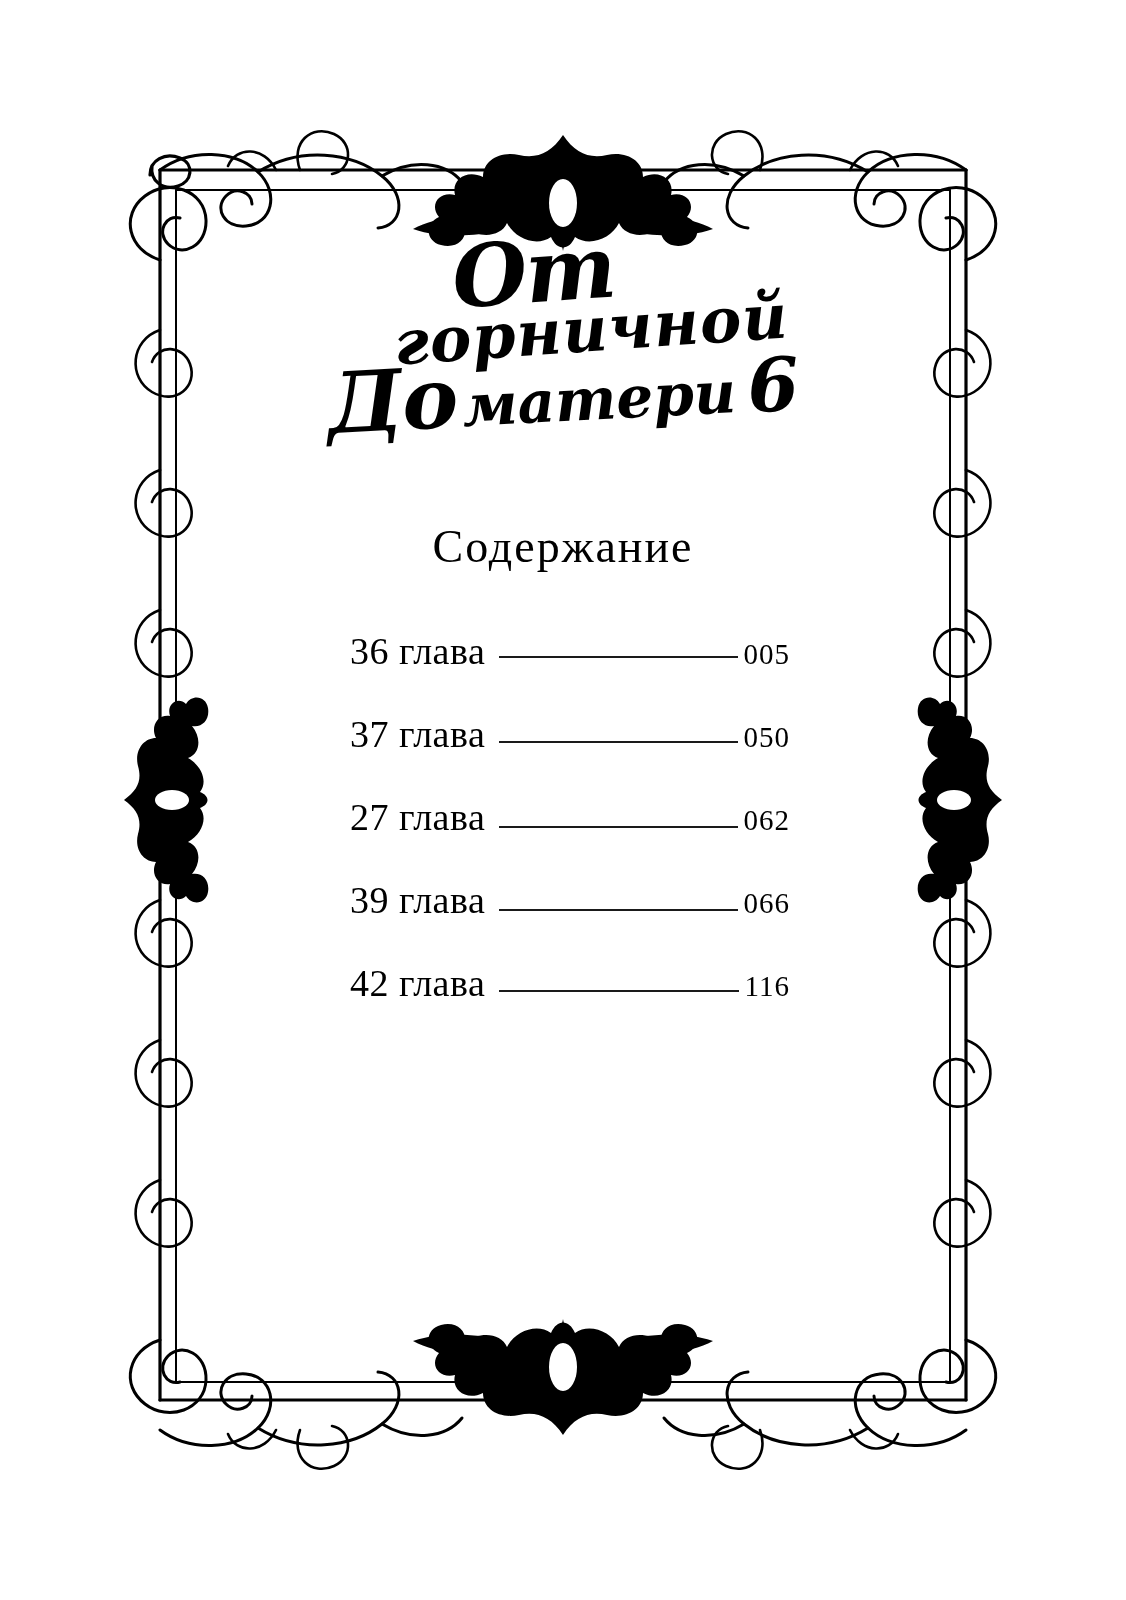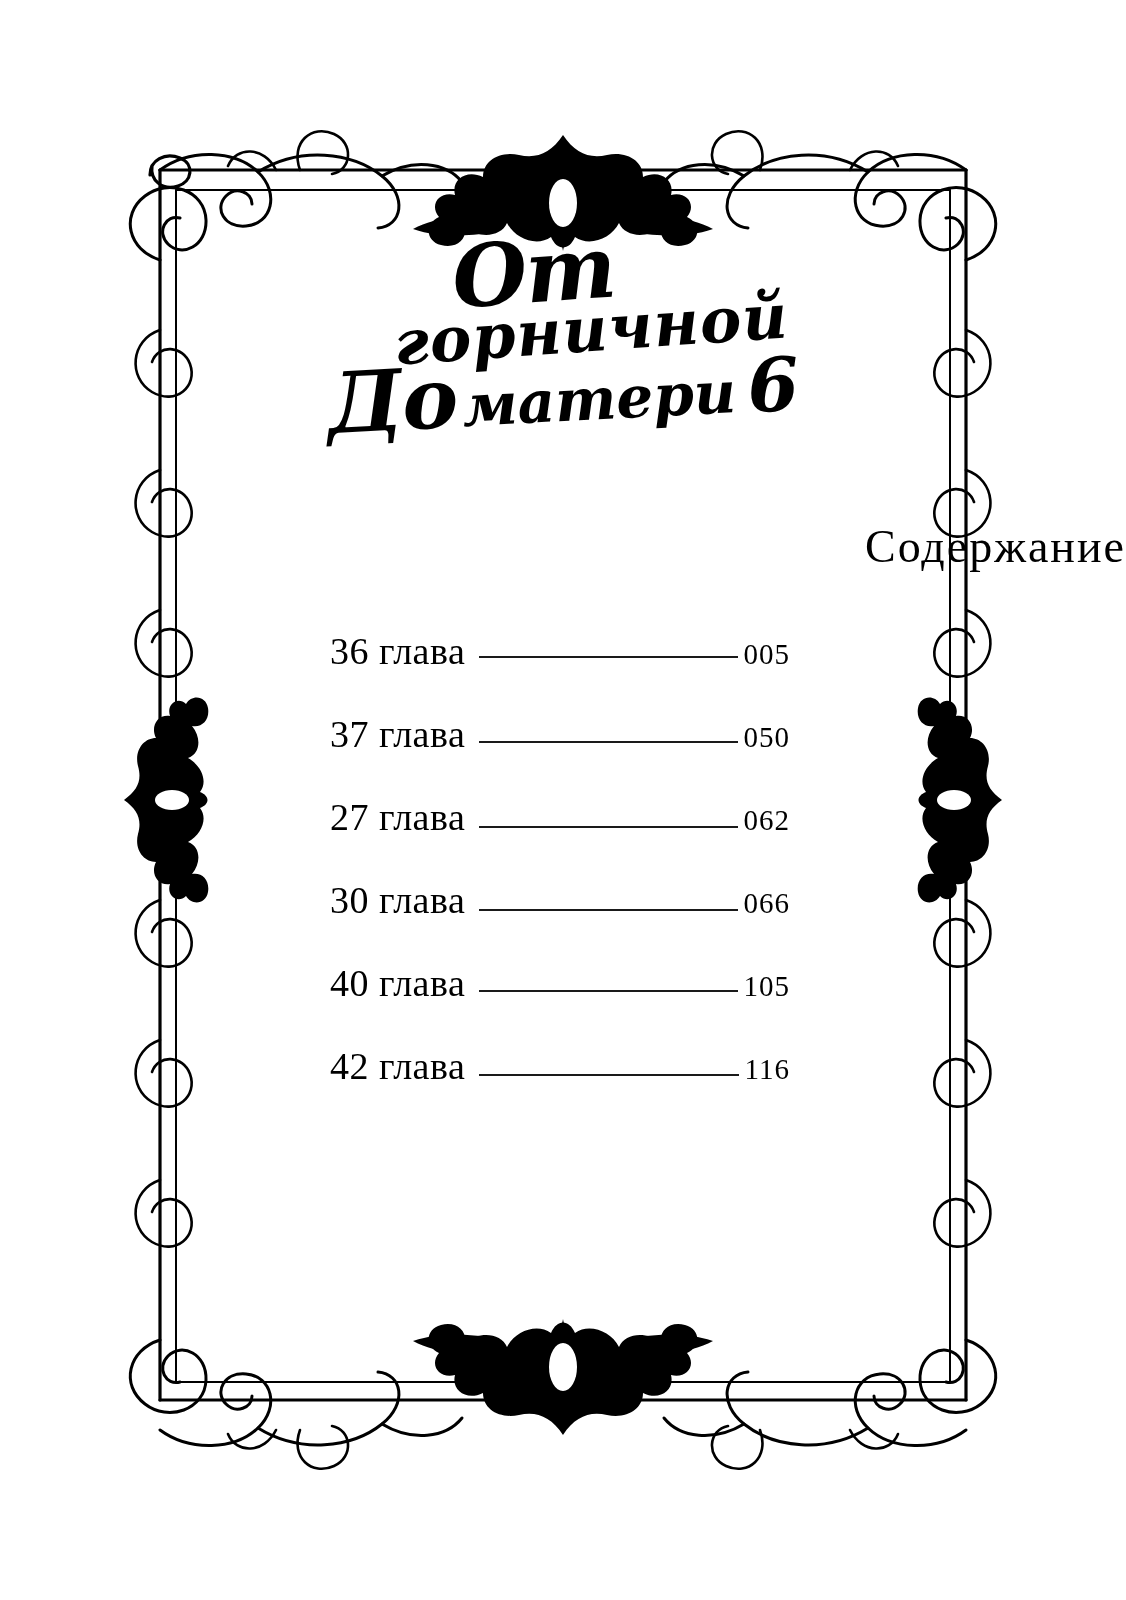--- a/index.html
+++ b/index.html
@@ -93,21 +93,21 @@
     font-size: 74px;
     line-height: 0.85;
   }
 
   
   .contents-heading {
     position: absolute;
     left: 0;
     top: 520px;
     width: 1126px;
-    text-align: right;
+    text-align: center;
     font-family: "Liberation Serif", serif;
     font-size: 46px;
     letter-spacing: 2px;
   }
 
   
   .toc {
     position: absolute;
     left: 330px;
     top: 600px;
@@ -119,20 +119,21 @@
     height: 70px;
     margin-bottom: 13px;
   }
   .toc-label {
     font-family: "Liberation Serif", serif;
     font-size: 38px;
     letter-spacing: 0.5px;
     white-space: nowrap;
     flex: 0 0 auto;
     line-height: 1;
+    margin-left: 20px;
   }
   .toc-leader {
     flex: 1 1 auto;
     border-bottom: 2px solid #1a1a1a;
     margin: 0 6px 9px 14px;
     height: 1px;
     min-width: 40px;
   }
   .toc-page {
     font-family: "Liberation Serif", serif;
@@ -288,30 +289,25 @@
       <span class="toc-page">050</span>
     </div>
 
     <div class="toc-row">
       <span class="toc-label">27 глава</span>
       <span class="toc-leader"></span>
       <span class="toc-page">062</span>
     </div>
 
     <div class="toc-row">
-      <span class="toc-label">30 глава</span>
+      <span class="toc-label">39 глава</span>
       <span class="toc-leader"></span>
       <span class="toc-page">066</span>
     </div>
 
-    <div class="toc-row">
-      <span class="toc-label">40 глава</span>
-      <span class="toc-leader"></span>
-      <span class="toc-page">105</span>
-    </div>
 
 
     <div class="toc-row">
       <span class="toc-label">42 глава</span>
       <span class="toc-leader"></span>
       <span class="toc-page">116</span>
     </div>
 
   </div>
 

